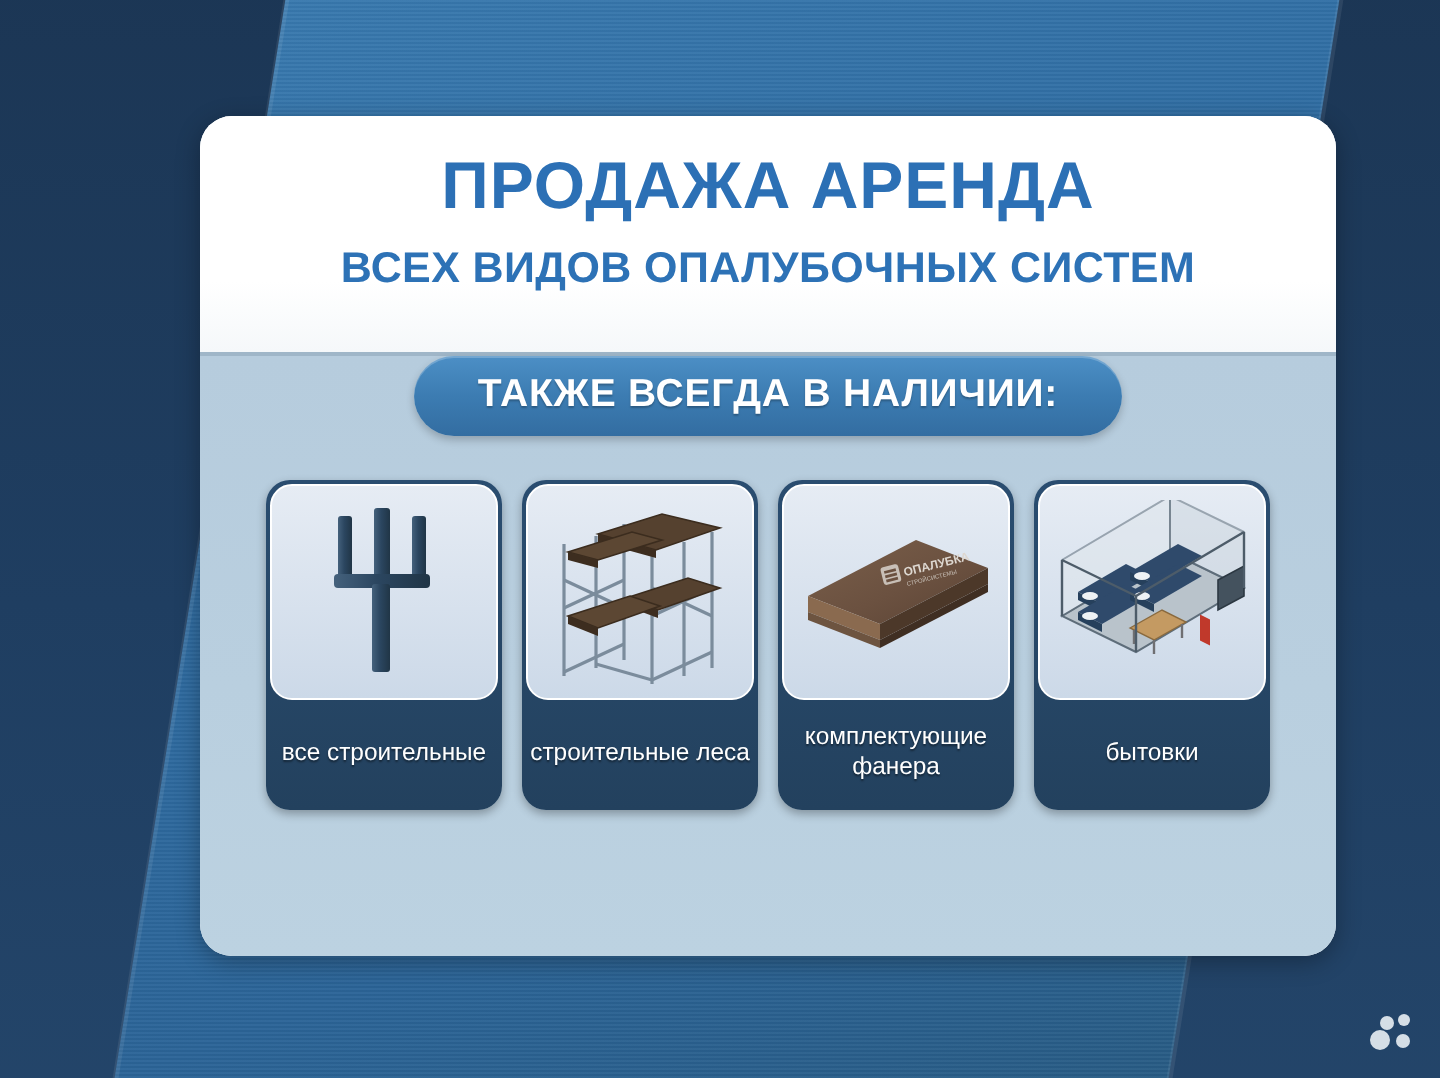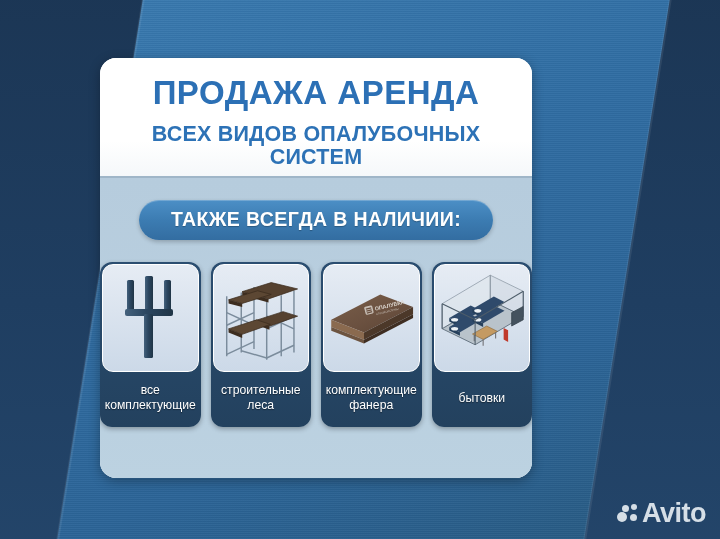--- a/index.html
+++ b/index.html
@@ -59,21 +59,21 @@
     transform: skewX(-9deg);
   }
   .wedge-edge.l { left: 99px; }
   .wedge-edge.r { right: 91px; }
 
   
   #card {
     position: absolute;
     left: 100px;
     top: 58px;
-    width: 432px;
+    width: 568px;
     height: 420px;
     border-radius: 16px;
     background: #ffffff;
     box-shadow: 0 3px 12px rgba(0,0,0,0.30);
     overflow: hidden;
     display: flex;
     flex-direction: column;
   }
 
   #header {
@@ -103,21 +103,20 @@
   }
 
   #body {
     flex: 1 1 auto;
     background: linear-gradient(180deg, #b6ccdd 0%, #b9cfdf 55%, #bcd2e1 100%);
     border-top: 2px solid #9fb6c8;
     position: relative;
     display: flex;
     flex-direction: column;
     align-items: center;
-    padding-top: 22px;
     box-sizing: border-box;
   }
 
   
   #pill {
     background: linear-gradient(180deg, #4c8fc6 0%, #3c7cb2 50%, #336da1 100%);
     color: #ffffff;
     font-size: 19.5px;
     font-weight: bold;
     letter-spacing: 0.4px;
@@ -240,21 +239,21 @@
                   <stop offset="100%" stop-color="#203546"></stop>
                 </linearGradient>
               </defs>
               <rect x="13" y="8" width="7" height="32" rx="1.5" fill="url(#mg)"></rect>
               <rect x="31" y="4" width="8" height="36" rx="1.5" fill="url(#mg)"></rect>
               <rect x="50" y="8" width="7" height="32" rx="1.5" fill="url(#mg)"></rect>
               <rect x="11" y="37" width="48" height="7" rx="2" fill="url(#mg)"></rect>
               <rect x="30" y="42" width="9" height="44" rx="1.5" fill="url(#mg)"></rect>
             </svg>
           </div>
-          <div class="tile-label">все комплектующие</div>
+          <div class="tile-label">все строительные</div>
         </div>
 
         <div class="tile">
           <div class="tile-art">
             <svg width="104" height="100" viewBox="0 0 104 100">
               <g stroke="#7b8c9c" stroke-width="1.6" fill="none">
 
                 <line x1="14" y1="26" x2="14" y2="92"></line>
                 <line x1="44" y1="16" x2="44" y2="84"></line>
                 <line x1="58" y1="30" x2="58" y2="96"></line>
@@ -377,16 +376,15 @@
     </div>
   </div>
 
   <div id="avito">
     <span id="avito-dots">
       <i></i>
         <i></i>
         <i></i>
         <i></i>
     </span>
-    <span id="avito-word">Avito</span>
   </div>
 
 </div>
 
 </body></html>

